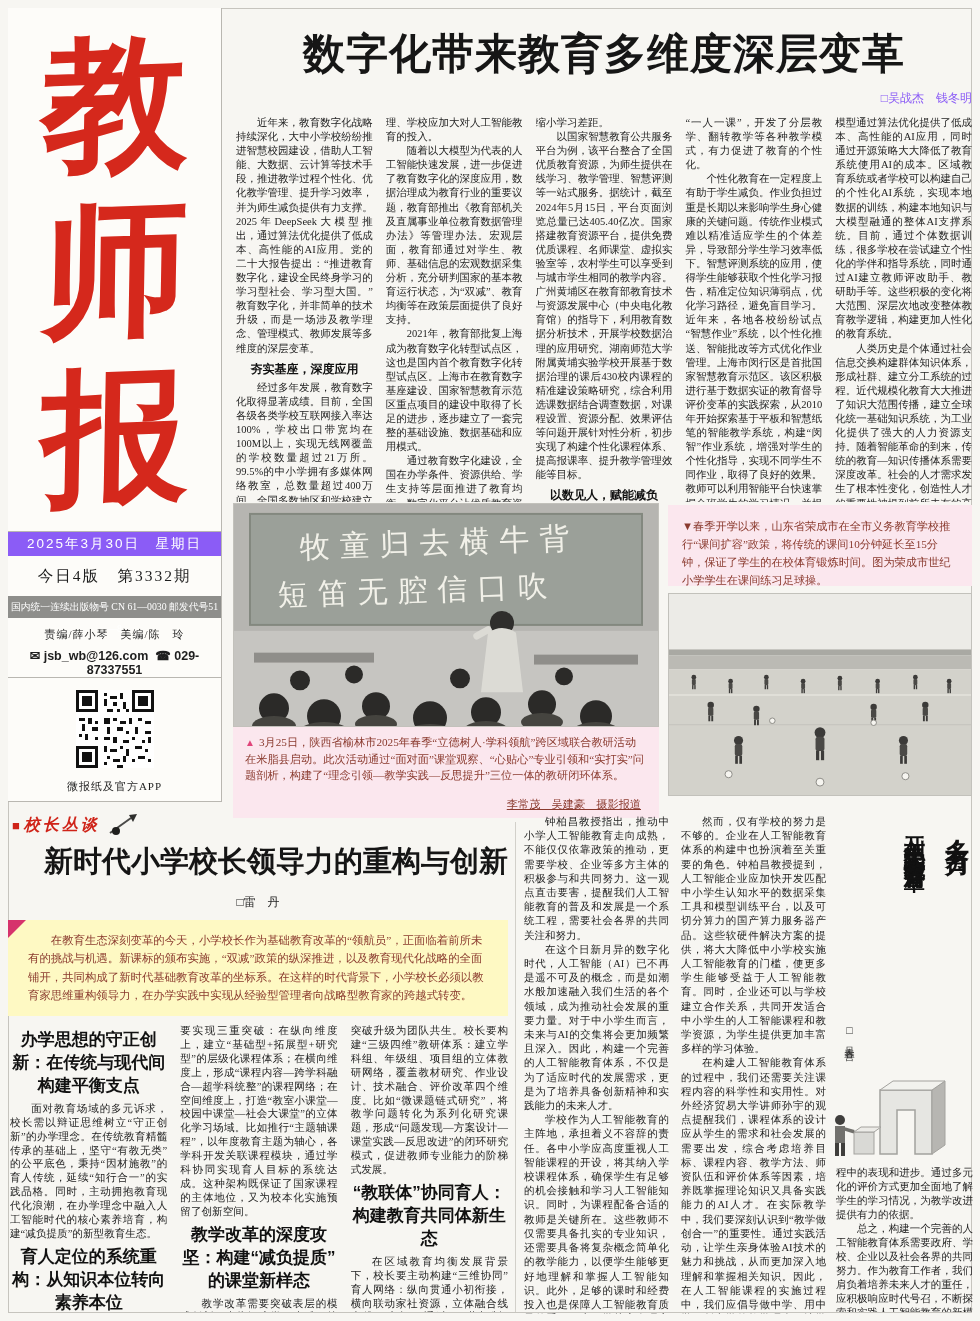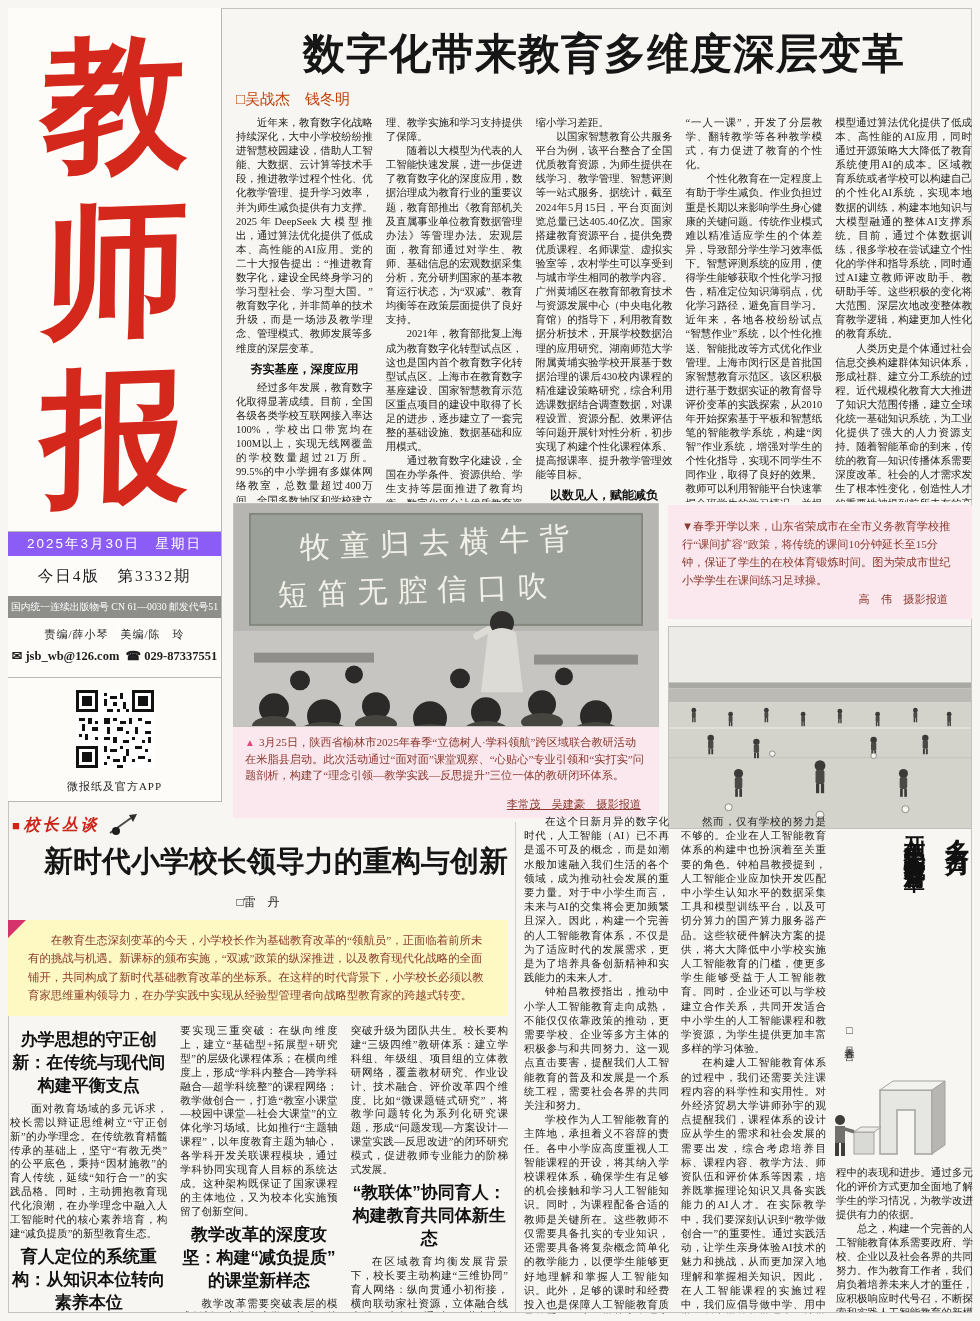--- a/index.html
+++ b/index.html
@@ -13,44 +13,44 @@
              border-right:1px solid #b9b7b1; border-bottom:1px solid #b9b7b1; overflow:hidden; }
   .calligraphy { height:524px; display:flex; flex-direction:column; align-items:center; justify-content:space-around;
                  padding:14px 0 10px; border-bottom:1px solid #b9b7b1; }
   .calligraphy span { font-size:146px; line-height:1; color:#d5281c; font-weight:bold; transform:rotate(-2deg) skewX(-3deg); }
   .date-bar { height:24px; background:#8b5cf6; color:#fff; text-align:center; font-size:13.5px; line-height:24px;
               letter-spacing:2px; font-family:"Liberation Sans","DejaVu Sans",sans-serif; }
   .edition { height:40px; text-align:center; font-size:15.5px; line-height:40px; letter-spacing:2px; }
   .pub-bar { height:22px; background:#8e8e8b; color:#fff; text-align:center; font-size:9.8px; line-height:22px; }
   .contact { height:60px; text-align:center; padding-top:9px; border-bottom:1px solid #b9b7b1; }
   .contact .row1 { font-size:11px; letter-spacing:1px; }
-  .contact .row2 { font-size:12.5px; font-weight:bold; margin-top:6px; font-family:Liberation Serif, serif; }
+  .contact .row2 { font-size:12.5px; font-weight:bold; margin-top:6px; font-family:Liberation Sans, sans-serif; }
   .qr-area { text-align:center; padding-top:12px; }
   .qr-svg { width:78px; height:78px; background:#fff; }
   .qr-caption { font-size:11px; margin-top:7px; letter-spacing:1px; }
 
   
   .lead-title { position:absolute; left:236px; top:28px; width:736px; text-align:center;
                 font:bold 42px/1.25 "Liberation Sans","DejaVu Sans",sans-serif; letter-spacing:1px; color:#161616; }
-  .lead-byline { position:absolute; left:236px; top:90px; width:736px; text-align:left; font-size:15px; color:#c2410c; }
+  .lead-byline { position:absolute; left:236px; top:90px; width:736px; text-align:right; font-size:12px; color:#8b5cf6; }
   .lead-cols { position:absolute; left:236px; top:116px; width:736px; height:386px; display:flex; gap:13px; }
   .col { flex:1; overflow:hidden; font-size:10.5px; line-height:14.1px; text-align:justify; color:#232323; }
   .col p { text-indent:2em; }
   .col p.cont { text-indent:0; }
   .col h4.sub-head { text-align:center; font:bold 12px/1.35 "Liberation Sans","DejaVu Sans",sans-serif;
                      margin:5px 0 4px; color:#111; }
 
   
   .pl-block { position:absolute; left:233px; top:503px; width:426px; }
   .pl-photo { height:224px; border:1px solid #c2c1bb; overflow:hidden; background:#c6c5c1; }
   .caption-box { background:#fbe7ee; color:#8a3a2e; font-size:11.2px; line-height:1.48; padding:7px 12px 5px; }
   .caption-box .marker { color:#e0457b; margin-right:4px; font-size:10px; }
   .caption-box .credit { text-align:right; padding-right:6px; margin-top:12px;text-decoration:underline; }
   .pr-block { position:absolute; left:668px; top:505px; width:304px; }
-  .pr-caption { height:114px; background:#fbe7ee; color:#8a3a2e; font-size:11.2px; line-height:1.62; padding:12px 14px 6px; overflow:hidden; }
+  .pr-caption { height:81px; background:#fbe7ee; color:#8a3a2e; font-size:11.2px; line-height:1.62; padding:12px 14px 6px; overflow:hidden; }
   .pr-caption .credit { text-align:right; padding-right:10px; }
   .pr-photo { margin-top:7px; height:203px; border:1px solid #c2c1bb; overflow:hidden; background:#d3d2cb; }
   .pl-photo svg, .pr-photo svg { width:100%; height:100%; display:block; }
 
   
   .sec-label { position:absolute; left:12px; top:814px; font:bold italic 16px/1 "Liberation Serif","DejaVu Serif",serif;
                color:#cf2318; letter-spacing:3px; display:flex; align-items:center; gap:4px; }
   .sec-label .sq { font-style:normal; font-size:13px; letter-spacing:0; }
   .p-title { position:absolute; left:8px; top:844px; width:500px; text-align:right;
              font:bold 29px/1.2 "Liberation Sans","DejaVu Sans",sans-serif; color:#151515; }
@@ -182,21 +182,21 @@
 
   <div class="lead-title">数字化带来教育多维度深层变革</div>
   <div class="lead-byline">□吴战杰　钱冬明</div>
   <div class="lead-cols">
     <div class="col">
         <p>近年来，教育数字化战略持续深化，大中小学校纷纷推进智慧校园建设，借助人工智能、大数据、云计算等技术手段，推进教学过程个性化、优化教学管理、提升学习效率，并为师生减负提供有力支撑。2025年DeepSeek大模型推出，通过算法优化提供了低成本、高性能的AI应用。党的二十大报告提出：“推进教育数字化，建设全民终身学习的学习型社会、学习型大国。”教育数字化，并非简单的技术升级，而是一场涉及教学理念、管理模式、教师发展等多维度的深层变革。</p>
         <h4 class="sub-head">夯实基座，深度应用</h4>
         <p>经过多年发展，教育数字化取得显著成绩。目前，全国各级各类学校互联网接入率达100%，学校出口带宽均在100M以上，实现无线网覆盖的学校数量超过21万所。99.5%的中小学拥有多媒体网络教室，总数量超过400万间。全国多数地区和学校建立了智慧教育平台，这些平台集成了教育资源、在线课程、学习管理等多种功能。在教育数字化转型的过程中，各级教育部门和学校积极建设教育资源库、在线图书馆等资源系统。这些系统不仅包含了丰富的课程资源，还具有个性化学习推荐、智能答疑等功能。各类教育管理软件、学习App的不断涌现，为教育管</p>
       </div>
     <div class="col">
-        <p class="cont">理、教学实施和学习支持提供了保障。</p>
+        <p class="cont">理、学校应加大对人工智能教育的投入。</p>
         <p>随着以大模型为代表的人工智能快速发展，进一步促进了教育数字化的深度应用，数据治理成为教育行业的重要议题，教育部推出《教育部机关及直属事业单位教育数据管理办法》等管理办法。宏观层面，教育部通过对学生、教师、基础信息的宏观数据采集分析，充分研判国家的基本教育运行状态，为“双减”、教育均衡等在政策层面提供了良好支持。</p>
         <p>2021年，教育部批复上海成为教育数字化转型试点区，这也是国内首个教育数字化转型试点区。上海市在教育数字基座建设、国家智慧教育示范区重点项目的建设中取得了长足的进步，逐步建立了一套完整的基础设施、数据基础和应用模式。</p>
         <p>通过教育数字化建设，全国在办学条件、资源供给、学生支持等层面推进了教育均衡。数字化平台让优质教育资源（如名师课程、电子教材、在线实验室等）突破地域限制，实现城乡、区域间的共享，一定程度上弥补了偏远地区师资短缺的问题。数字化转型带来以“三个课堂”为代表的混合式学习，减少了对传统课堂和教师数量的依赖，使教育更加灵活、更适应个体需求。通过数据分析，可以为学生提供针对性的学习方案，</p>
       </div>
     <div class="col">
         <p class="cont">缩小学习差距。</p>
         <p>以国家智慧教育公共服务平台为例，该平台整合了全国优质教育资源，为师生提供在线学习、教学管理、智慧评测等一站式服务。据统计，截至2024年5月15日，平台页面浏览总量已达405.40亿次。国家搭建教育资源平台，提供免费优质课程、名师课堂、虚拟实验室等，农村学生可以享受到与城市学生相同的教学内容。广州黄埔区在教育部教育技术与资源发展中心（中央电化教育馆）的指导下，利用教育数据分析技术，开展学校数据治理的应用研究。湖南师范大学附属黄埔实验学校开展基于数据治理的课后430校内课程的精准建设策略研究，综合利用选课数据结合调查数据，对课程设置、资源分配、效果评估等问题开展针对性分析，初步实现了构建个性化课程体系、提高报课率、提升教学管理效能等目标。</p>
         <h4 class="sub-head">以数见人，赋能减负</h4>
       </div>
     <div class="col">
@@ -387,36 +387,36 @@
     <div class="ind">在教育生态深刻变革的今天，小学校长作为基础教育改革的“领航员”，正面临着前所未有的挑战与机遇。新课标的颁布实施，“双减”政策的纵深推进，以及教育现代化战略的全面铺开，共同构成了新时代基础教育改革的坐标系。在这样的时代背景下，小学校长必须以教育家思维重构领导力，在办学实践中实现从经验型管理者向战略型教育家的跨越式转变。</div>
   </div>
   <div class="p-cols">
     <div class="col">
         <h4 class="sub-head">办学思想的守正创新：在传统与现代间构建平衡支点</h4>
         <p>面对教育场域的多元诉求，校长需以辩证思维树立“守正创新”的办学理念。在传统教育精髓传承的基础上，坚守“有教无类”的公平底色，秉持“因材施教”的育人传统，延续“知行合一”的实践品格。同时，主动拥抱教育现代化浪潮，在办学理念中融入人工智能时代的核心素养培育，构建“减负提质”的新型教育生态。</p>
         <h4 class="sub-head">育人定位的系统重构：从知识本位转向素养本位</h4>
         <p>新时代育人定位需要突破传统三维目标框架，建立“五育融合”的立体化育人模型。校长要引领教师团队构建“核心素养发展树”培育体系，将课程目标分解为文化理解、思维发展、实践创新等维度。比如开发“1+N”素养培育体系，以基础学科能力为根基，通过项目化学习延伸出科技创新、艺术审美、劳动实践等素养分支，形成动态生长的素养培育网络。这种定位转型需要建立新型质量观，把学生的深度学习能力、跨学科思维品质纳入评价体系。</p>
       </div>
     <div class="col">
-        <p class="cont">要实现三重突破：在纵向维度上，建立“基础型+拓展型+研究型”的层级化课程体系；在横向维度上，形成“学科内整合—跨学科融合—超学科统整”的课程网络；教学做创合一，打造“教室小课堂—校园中课堂—社会大课堂”的立体化学习场域。比如推行“主题轴课程”，以年度教育主题为轴心，各学科开发关联课程模块，通过学科协同实现育人目标的系统达成。这种架构既保证了国家课程的主体地位，又为校本化实施预留了创新空间。</p>
+        <p class="cont">要实现三重突破：在纵向维度上，建立“基础型+拓展型+研究型”的层级化课程体系；在横向维度上，形成“课程内容—跨学科融合—超学科统整”的课程网络；在空间维度上，打造“教室小课堂—校园中课堂—社会大课堂”的立体化学习场域。比如推行“主题轴课程”，以年度教育主题为轴心，各学科开发关联课程模块，通过学科协同实现育人目标的系统达成。这种架构既保证了国家课程的主体地位，又为校本化实施预留了创新空间。</p>
         <h4 class="sub-head">教学改革的深度攻坚：构建“减负提质”的课堂新样态</h4>
         <p>教学改革需要突破表层的模式创新，直指深度学习本质。校长要引领教师建立“三度课堂”标准：知识建构的效度、思维发展的深度、情感体验的温度。通过“三单两案”（预习单、任务单、评价单、学历案、导学案）的精细化设计，实现“教—学—评”一致性。比如将自主学习、合作探究、个性化指导、多元评价有机串联，提高课堂效率，减少课后作业量，形成“减负高效”的良性循环。</p>
       </div>
     <div class="col">
         <p class="cont">突破升级为团队共生。校长要构建“三级四维”教研体系：建立学科组、年级组、项目组的立体教研网络，覆盖教材研究、作业设计、技术融合、评价改革四个维度。比如“微课题链式研究”，将教学问题转化为系列化研究课题，形成“问题发现—方案设计—课堂实践—反思改进”的闭环研究模式，促进教师专业能力的阶梯式发展。</p>
         <h4 class="sub-head">“教联体”协同育人：构建教育共同体新生态</h4>
         <p>在区域教育均衡发展背景下，校长要主动构建“三维协同”育人网络：纵向贯通小初衔接，横向联动家社资源，立体融合线上线下空间。通过“四共机制”（课程共建、师资共育、资源共享、质量共评）的建立，实现“教联体”的深度融合。比如实施“双师云课堂”，通过城乡教师协同备课、异地同步授课，提高乡村学校艺术课程开课率和教学质量，促进教育公平。</p>
       </div>
   </div>
 
   <div class="divider-v"></div>
 
   <div class="ai-col ai-c1">
+      <p>钟柏昌教授指出，推动中小学人工智能教育走向成熟，不能仅仅依靠政策的推动，更需要学校、企业等多方主体的积极参与和共同努力。这一观点直击要害，提醒我们人工智能教育的普及和发展是一个系统工程，需要社会各界的共同关注和努力。</p>
       <p>在这个日新月异的数字化时代，人工智能（AI）已不再是遥不可及的概念，而是如潮水般加速融入我们生活的各个领域，成为推动社会发展的重要力量。对于中小学生而言，未来与AI的交集将会更加频繁且深入。因此，构建一个完善的人工智能教育体系，不仅是为了适应时代的发展需求，更是为了培养具备创新精神和实践能力的未来人才。</p>
-      <p>钟柏昌教授指出，推动中小学人工智能教育走向成熟，不能仅仅依靠政策的推动，更需要学校、企业等多方主体的积极参与和共同努力。这一观点直击要害，提醒我们人工智能教育的普及和发展是一个系统工程，需要社会各界的共同关注和努力。</p>
       <p>学校作为人工智能教育的主阵地，承担着义不容辞的责任。各中小学应高度重视人工智能课程的开设，将其纳入学校课程体系，确保学生有足够的机会接触和学习人工智能知识。同时，为课程配备合适的教师是关键所在。这些教师不仅需要具备扎实的专业知识，还需要具备将复杂概念简单化的教学能力，以便学生能够更好地理解和掌握人工智能知识。此外，足够的课时和经费投入也是保障人工智能教育质量的重要因素。学校应合理安排人工智能课程时间，确保学生有足够的时间进行深入学习和实践。同时，学校应加大对人工智能教育的投入，购买先进的教学设备和软件，为学生的学习提供有力的支持。</p>
     </div>
   <div class="ai-col ai-c2">
       <p>然而，仅有学校的努力是不够的。企业在人工智能教育体系的构建中也扮演着至关重要的角色。钟柏昌教授提到，人工智能企业应加快开发匹配中小学生认知水平的数据采集工具和模型训练平台，以及可切分算力的国产算力服务器产品。这些软硬件解决方案的提供，将大大降低中小学校实施人工智能教育的门槛，使更多学生能够受益于人工智能教育。同时，企业还可以与学校建立合作关系，共同开发适合中小学生的人工智能课程和教学资源，为学生提供更加丰富多样的学习体验。</p>
       <p>在构建人工智能教育体系的过程中，我们还需要关注课程内容的科学性和实用性。对外经济贸易大学讲师孙宇的观点提醒我们，课程体系的设计应从学生的需求和社会发展的需要出发，综合考虑培养目标、课程内容、教学方法、师资队伍和评价体系等因素，培养既掌握理论知识又具备实践能力的AI人才。在实际教学中，我们要深刻认识到“教学做创合一”的重要性。通过实践活动，让学生亲身体验AI技术的魅力和挑战，从而更加深入地理解和掌握相关知识。因此，在人工智能课程的实施过程中，我们应倡导做中学、用中学、创中学的教学理念，让学生在实践中学习、在创造中成长。</p>
     </div>
   <div class="ai-c3">
     <div class="vwrap">
       <div class="vtitle">
         <div class="t1">多方合力，</div>

